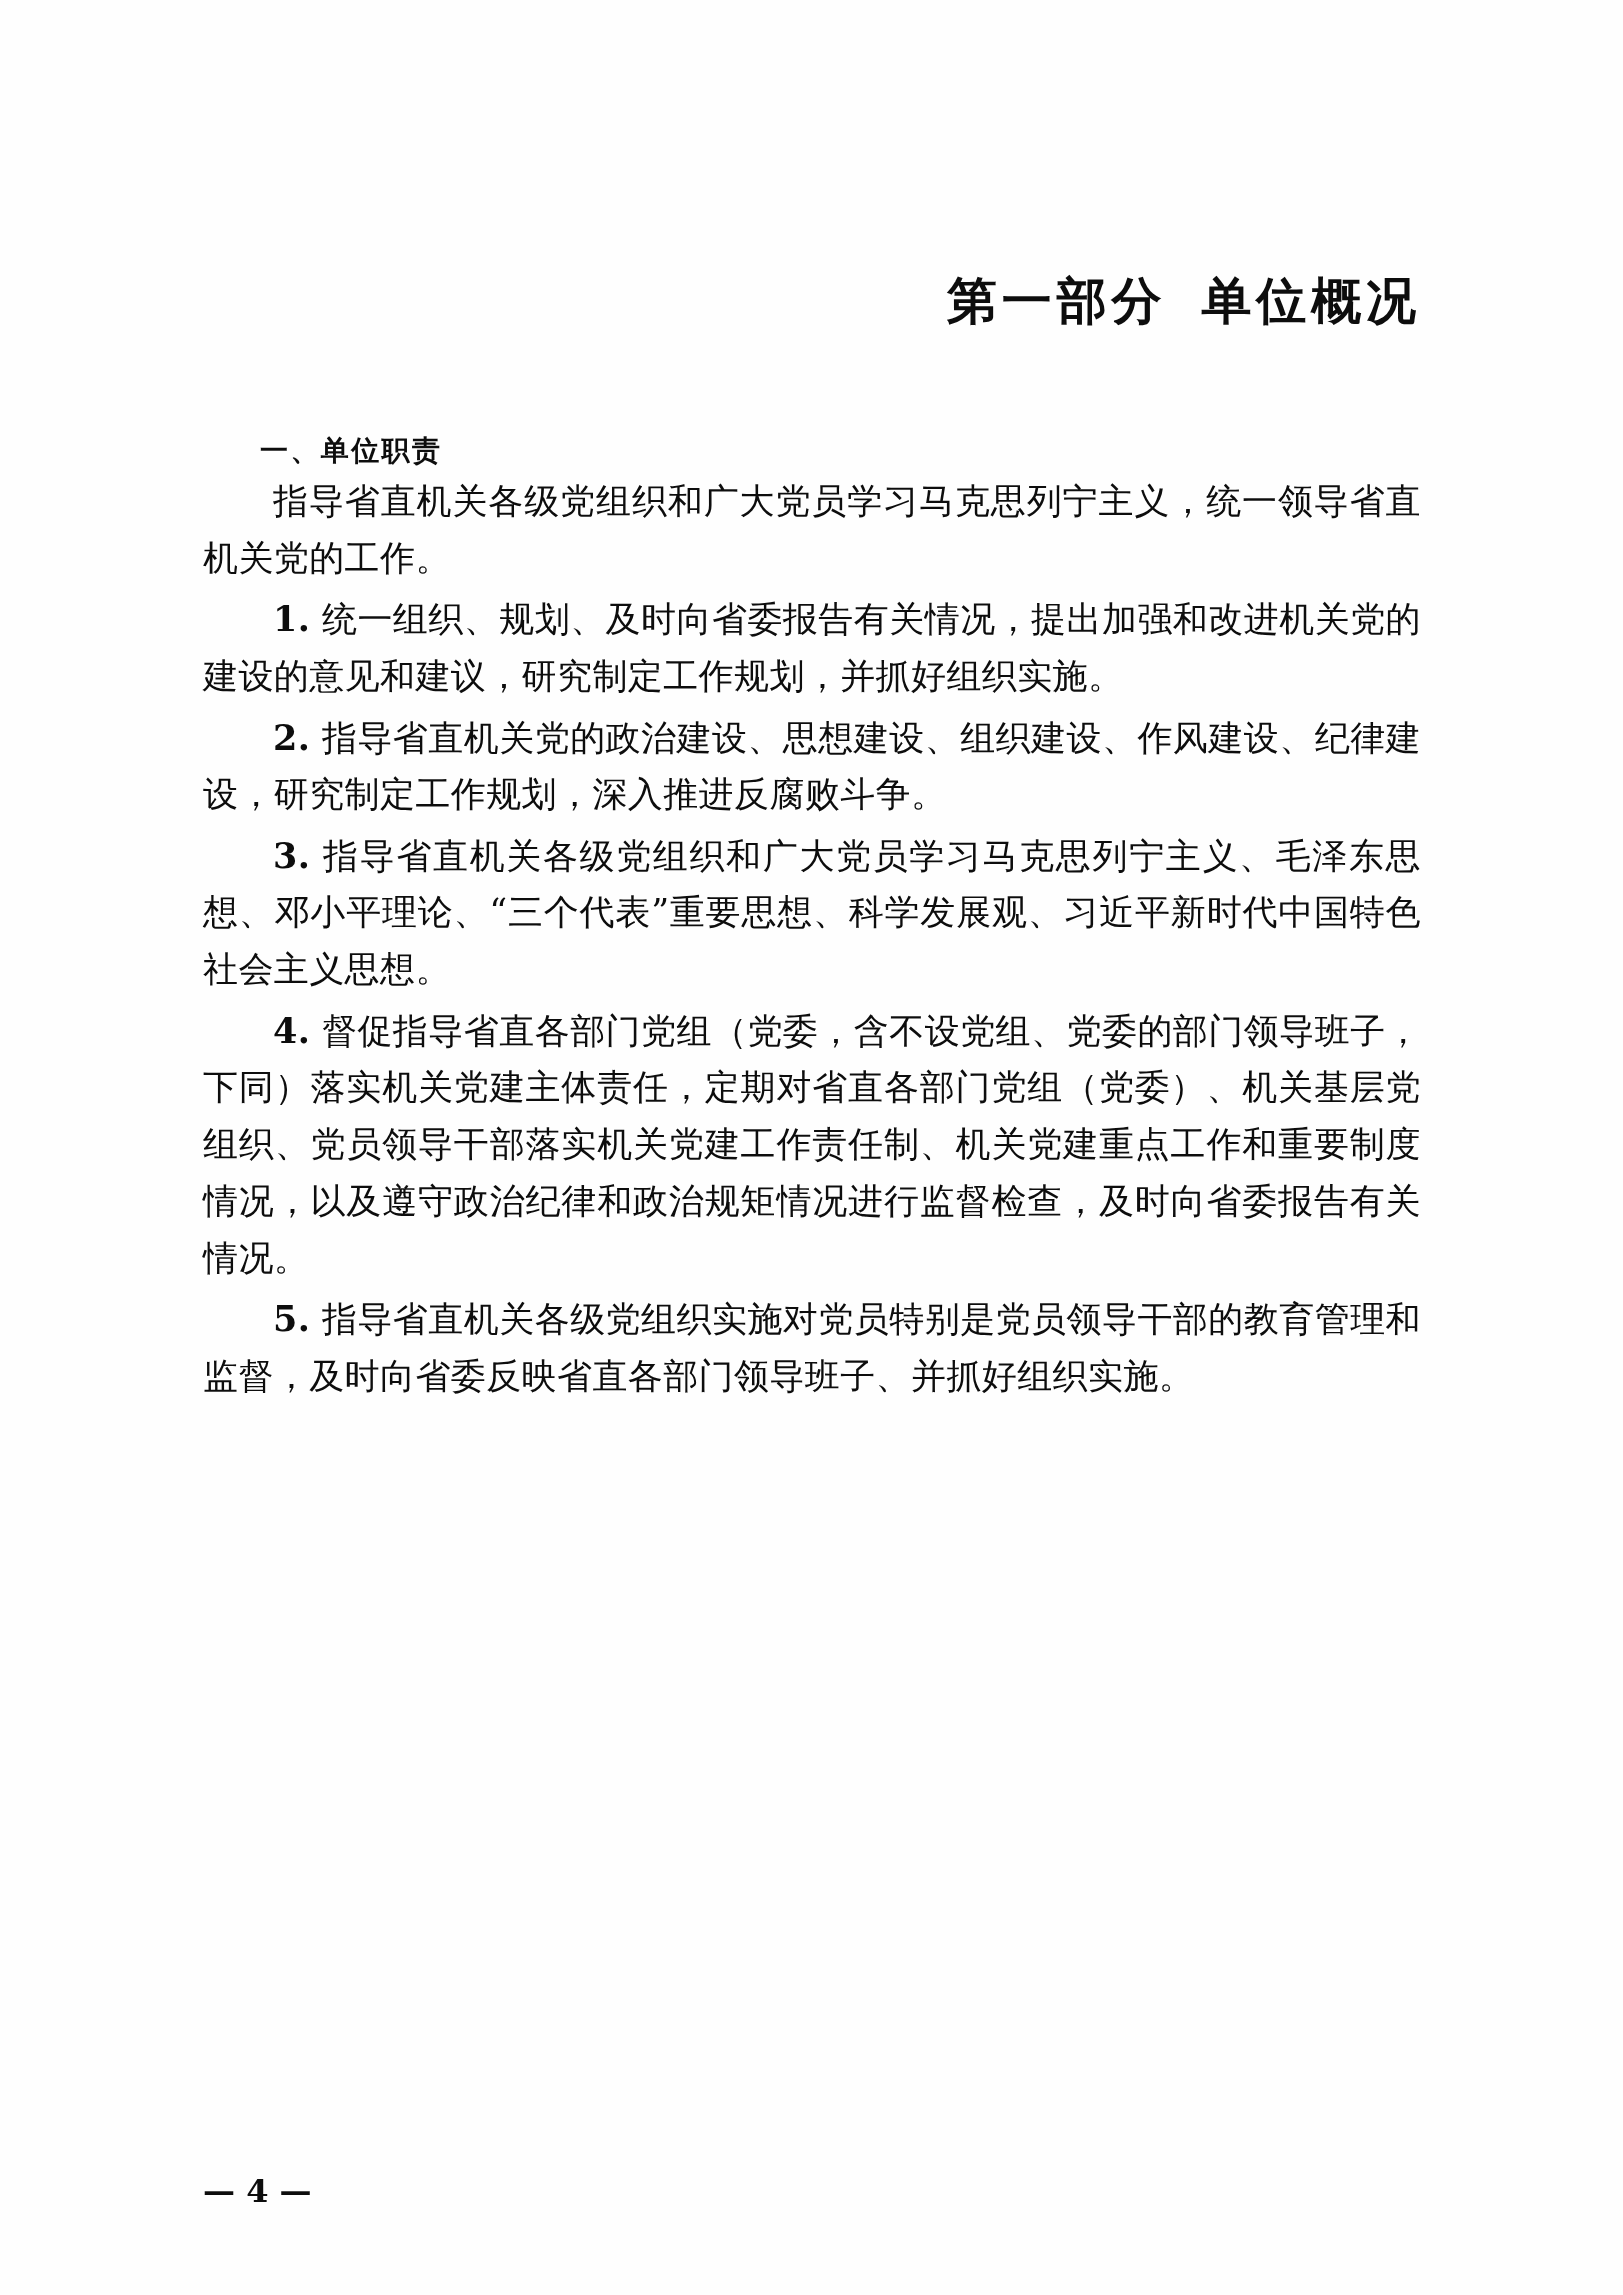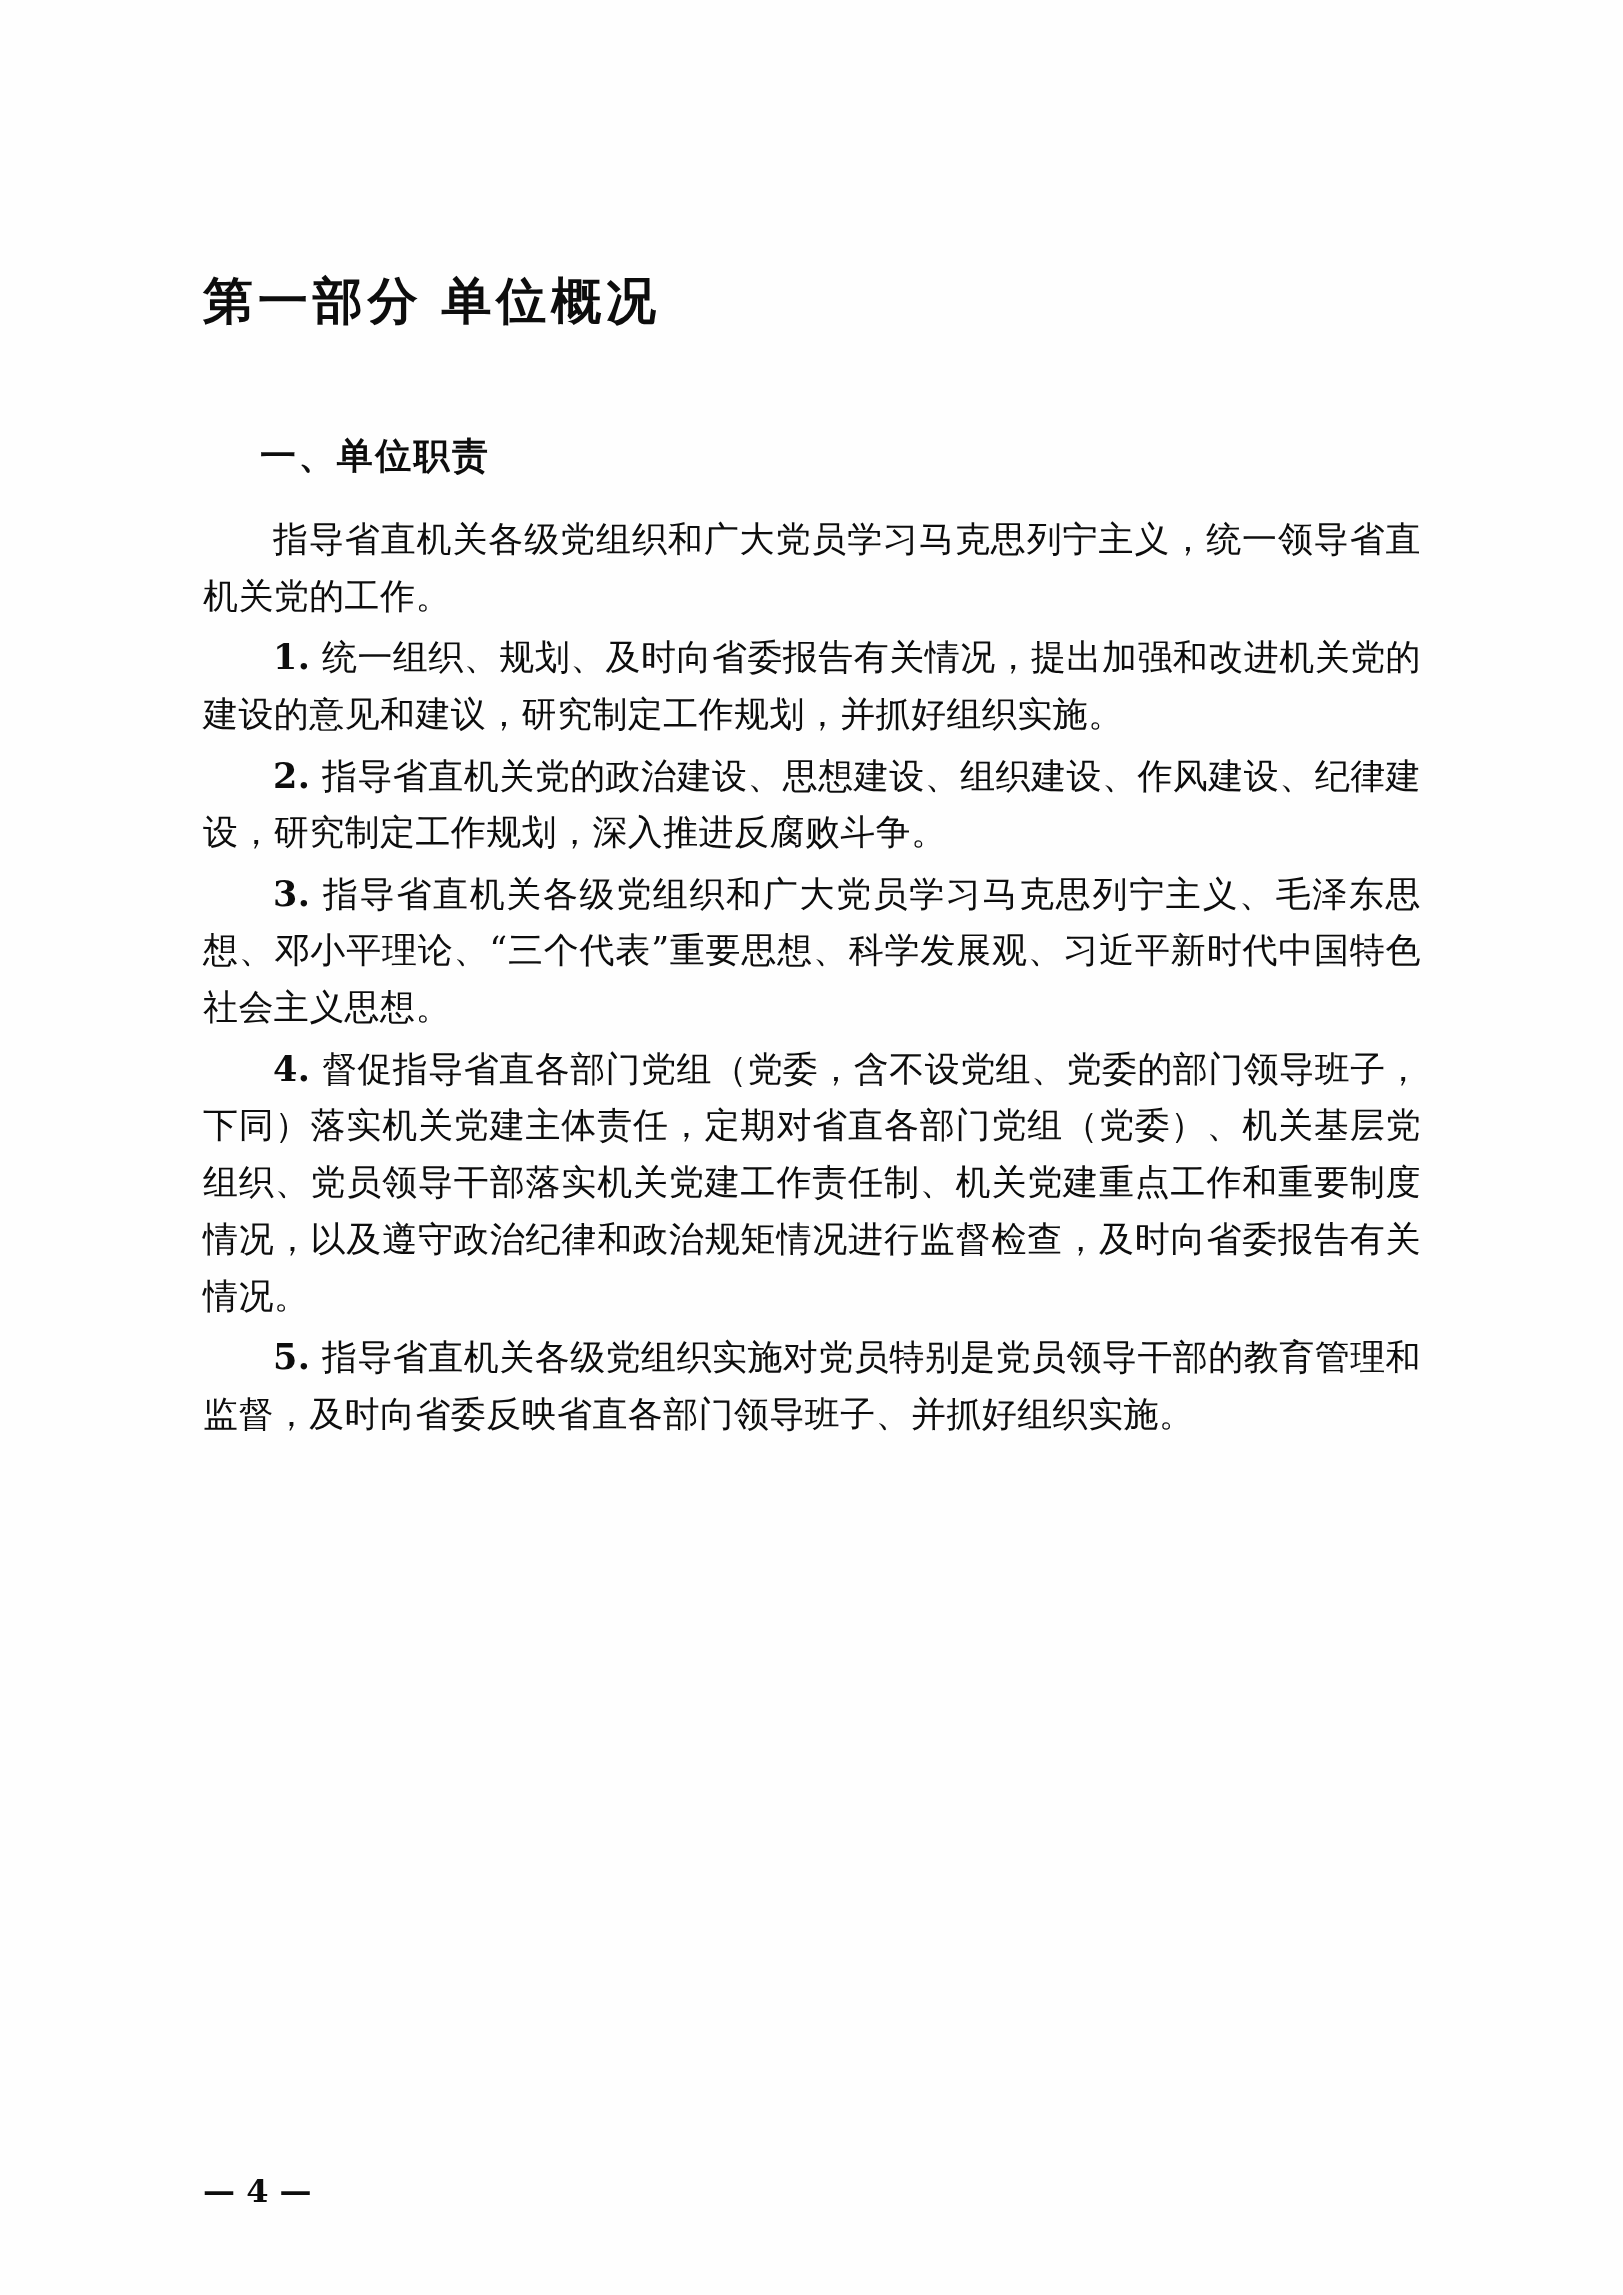--- a/index.html
+++ b/index.html
@@ -23,29 +23,29 @@
   }
   .content {
     position: absolute;
     left: 203px;
     top: 268px;
     width: 1218px;
   }
   .page-title {
     font-size: 50px;
     font-weight: bold;
-    text-align: left;
+    text-align: right;
     letter-spacing: 4.9px;
     margin: 0 0 97px 0;
-    font-family: Liberation Sans, sans-serif;
+    font-family: Liberation Mono, monospace;
   }
   .section-heading {
-    font-size: 36px;
+    font-size: 28px;
     font-weight: bold;
-    margin: 0 0 30px 0;
+    margin: 0 0 3px 0;
     padding-left: 57px;
     letter-spacing: 2.4px;
     font-family: "DejaVu Sans", "Liberation Sans", sans-serif;
   }
   .para {
     font-size: 35px;
     line-height: 1.62;
     text-align: justify;
     text-justify: inter-ideograph;
     margin: 0 0 4.9px 0;

